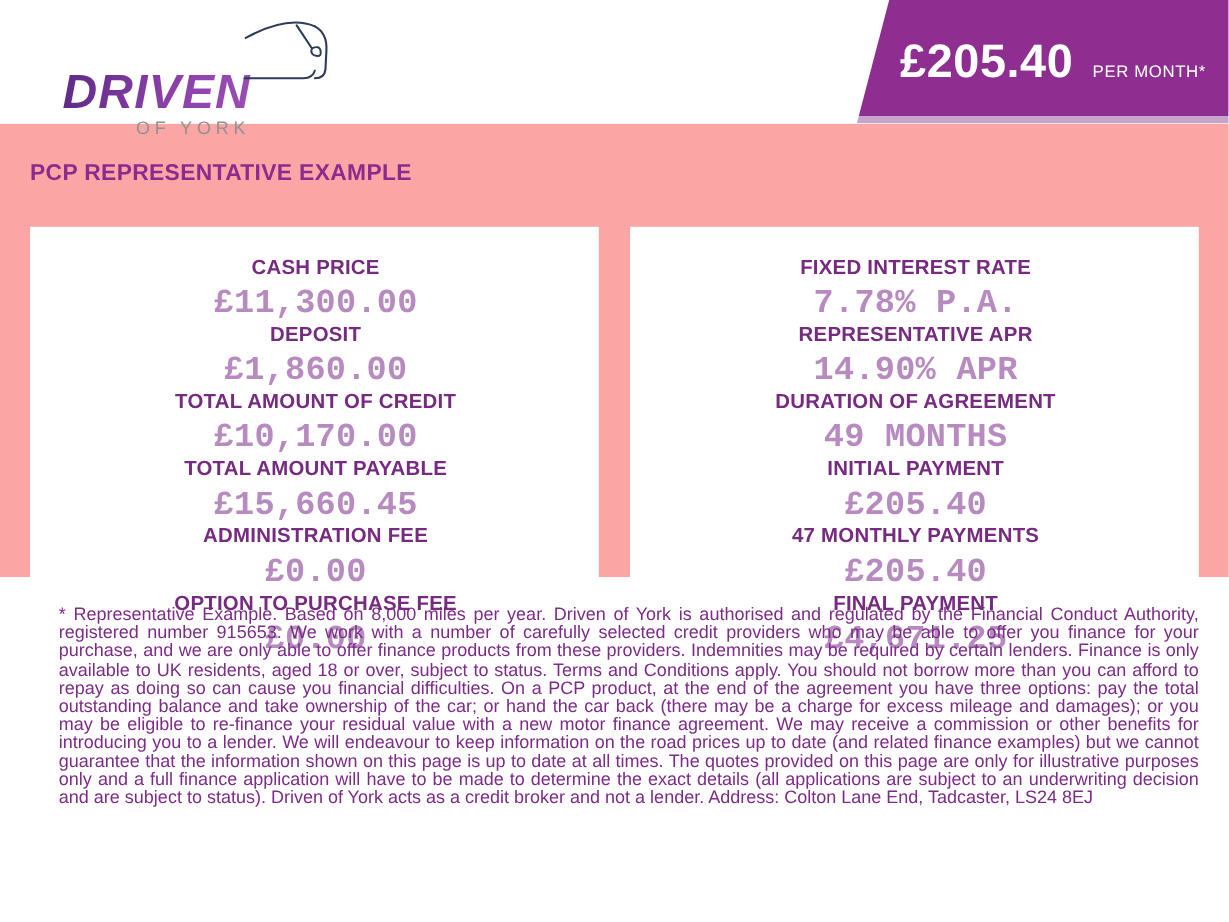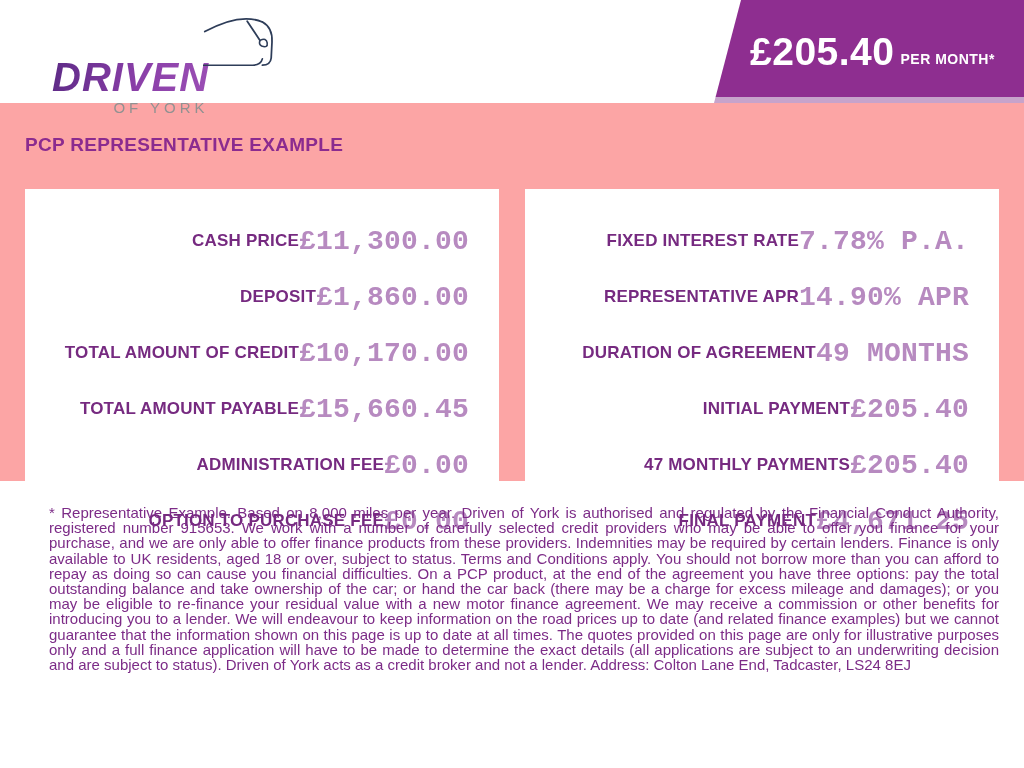--- a/index.html
+++ b/index.html
@@ -28,29 +28,29 @@
   }
 
   .banner {
     position: absolute; right: 0; top: 0; width: 310px; height: 103px;
     background: linear-gradient(to bottom, #8e2e90 0, #8e2e90 97px, #c7a3cb 97px, #c7a3cb 103px);
     clip-path: polygon(27px 0, 100% 0, 100% 100%, 0 100%);
     display: flex; align-items: center; justify-content: flex-start;
     padding-left: 36px; color: #ffffff;
   }
   .banner-price { font-size: 39px; font-weight: 700; letter-spacing: 0.5px; }
-  .banner-per { font-size: 14px; font-weight: 700; margin-left: 6px; margin-top: 14px; letter-spacing: 0.5px; }
+  .banner-per { font-size: 14px; font-weight: 400; margin-left: 16px; margin-top: 14px; letter-spacing: 0.5px; }
 
   
   .gray-section { width: 1024px; height: 378px; background: #fca5a5; padding: 31px 25px 0 25px; }
   .page-title { color: #8b2b8f; font-size: 19px; font-weight: 700; letter-spacing: 0.3px; }
 
   .cards { display: flex; gap: 26px; margin-top: 33px; }
   .card { background: #ffffff; width: 474px; height: 377px; padding: 24px 30px 0 32px; }
-  .row { height: 56px; display: flex; align-items: center; justify-content: flex-end; }
+  .row { height: 56px; display: flex; align-items: center; justify-content: space-between; flex-direction: column; }
   .row-label { color: #762a80; font-size: 17px; font-weight: 700; letter-spacing: 0.2px; }
   .row-value { color: #b78ac0; font-size: 28px; font-weight: 600; letter-spacing: 0.2px; font-family: Liberation Mono, monospace; }
 
   
   .disclaimer-wrap { width: 1024px; background: #ffffff; padding: 24px 25px 0 25px; }
   .disclaimer {
     color: #7c2b87; font-size: 15px; font-weight: 400; line-height: 15.2px;
     text-align: justify;
     margin-left: 24px;
   }

